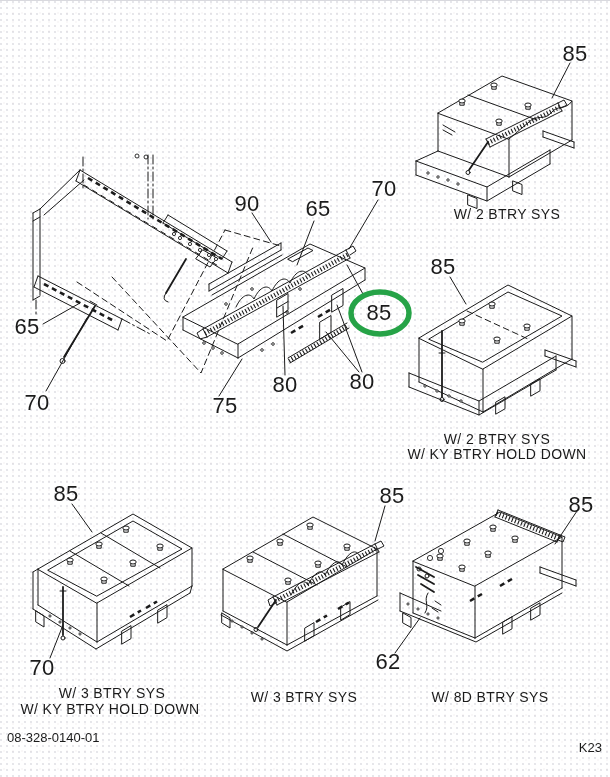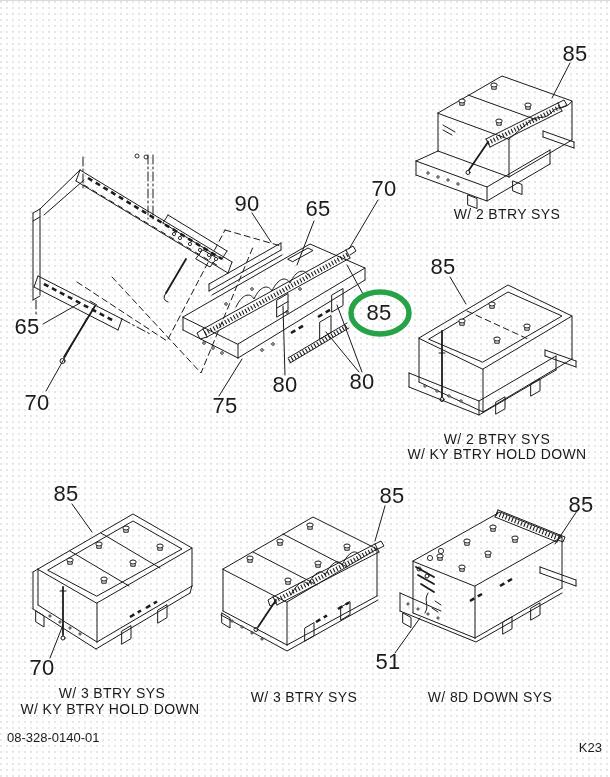--- a/index.html
+++ b/index.html
@@ -267,19 +267,19 @@
 
   <div class="lbl" style="left:66px;top:493px">85</div>
   <div class="lbl" style="left:42px;top:667px">70</div>
   <div class="cap-txt" style="left:112px;top:692px">W/ 3 BTRY SYS</div>
   <div class="cap-txt" style="left:110px;top:708px">W/ KY BTRY HOLD DOWN</div>
 
   <div class="lbl" style="left:392px;top:495px">85</div>
   <div class="cap-txt" style="left:304px;top:696px">W/ 3 BTRY SYS</div>
 
   <div class="lbl" style="left:581px;top:504px">85</div>
-  <div class="lbl" style="left:388px;top:661px">51</div>
-  <div class="cap-txt" style="left:490px;top:696px">W/ 8D DOWN SYS</div>
+  <div class="lbl" style="left:388px;top:661px">62</div>
+  <div class="cap-txt" style="left:490px;top:696px">W/ 8D BTRY SYS</div>
 
   <div class="foot" style="left:7px;top:730px">08-328-0140-01</div>
   <div class="foot" style="right:8px;top:740px">K23</div>
 
 </div>
 
 </body></html>

